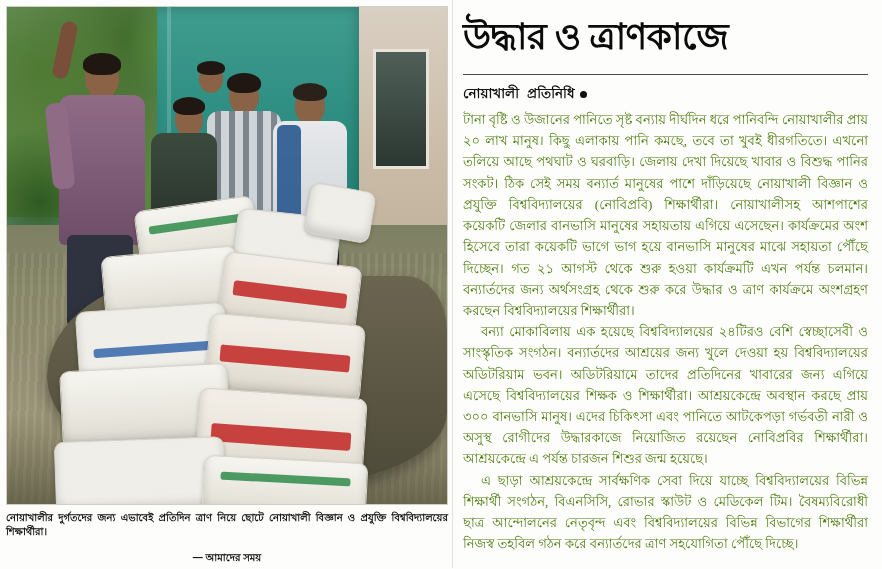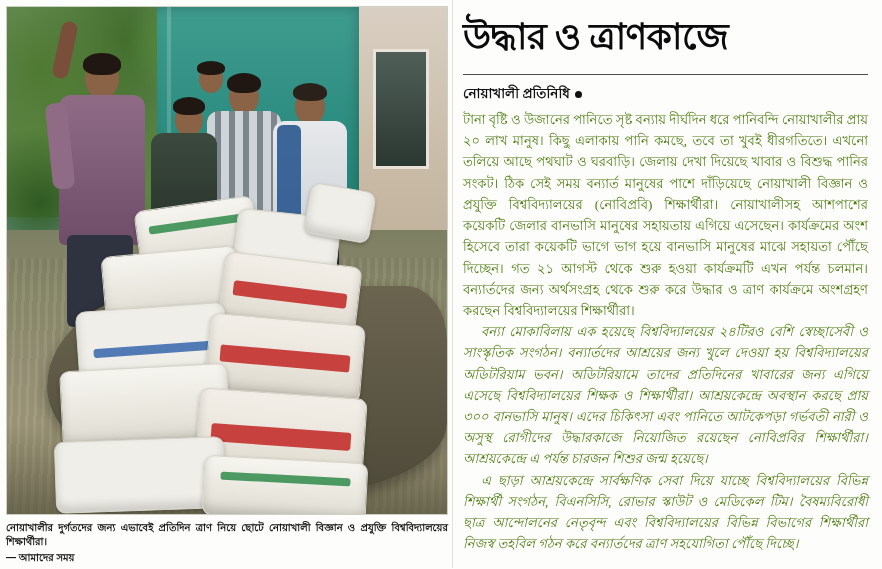--- a/index.html
+++ b/index.html
@@ -167,21 +167,21 @@
   .caption {
     margin-top: 6px;
     width: 442px;
     font-family: "Liberation Sans", sans-serif;
     font-size: 10px;
     line-height: 1.45;
     color: #111;
     font-weight: bold;
     text-align: justify;
   }
-  .caption .credit { display: block; text-align: left; margin-top: 1px; }
+  .caption .credit { display: block; text-align: center; margin-top: 11px; }
 
   
   .text-col {
     position: relative;
     width: 430px;
     height: 568px;
     padding: 10px 14px 6px 10px;
     border-left: 1px solid #e2e2dc;
   }
   .headline {
@@ -194,21 +194,21 @@
     margin: 4px 0 0 0;
   }
   .headline .l2 { display: block; }
   .rule {
     margin: 14px 0 8px 0;
     height: 1px;
     background: #111;
     opacity: .75;
   }
   .byline {
-    font-family: Liberation Serif, serif;
+    font-family: Liberation Mono, monospace;
     font-weight: bold;
     font-size: 13.5px;
     color: #111;
     margin-bottom: 3px;
   }
   .byline .dot {
     display: inline-block;
     width: 7px; height: 7px;
     border-radius: 50%;
     background: #111;
@@ -217,21 +217,21 @@
   }
   .body p {
     margin: 0;
     font-family: "Liberation Serif", serif;
     font-size: 13.1px;
     line-height: 1.62;
     color: #4d7c0f;
     text-align: justify;
     text-justify: inter-word;
   }
-  .body p + p { text-indent: 18px; font-style: italic; }
+  .body p + p { text-indent: 18px; }
 </style>
 </head>
 <body>
 
 <div class="page">
 
   <div class="photo-col">
 
     <div class="photo-frame">
       <div class="photo">

